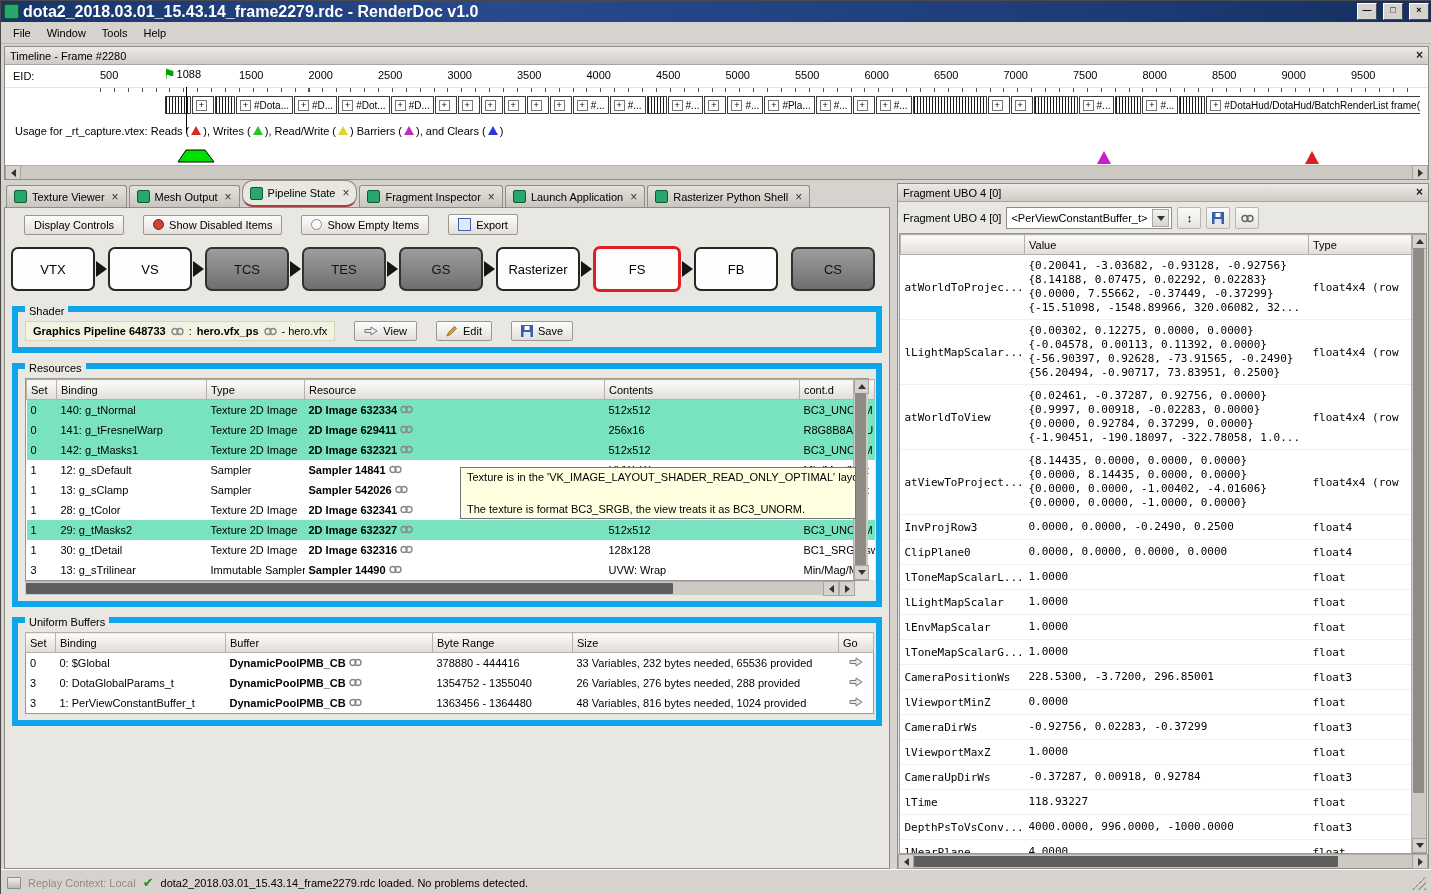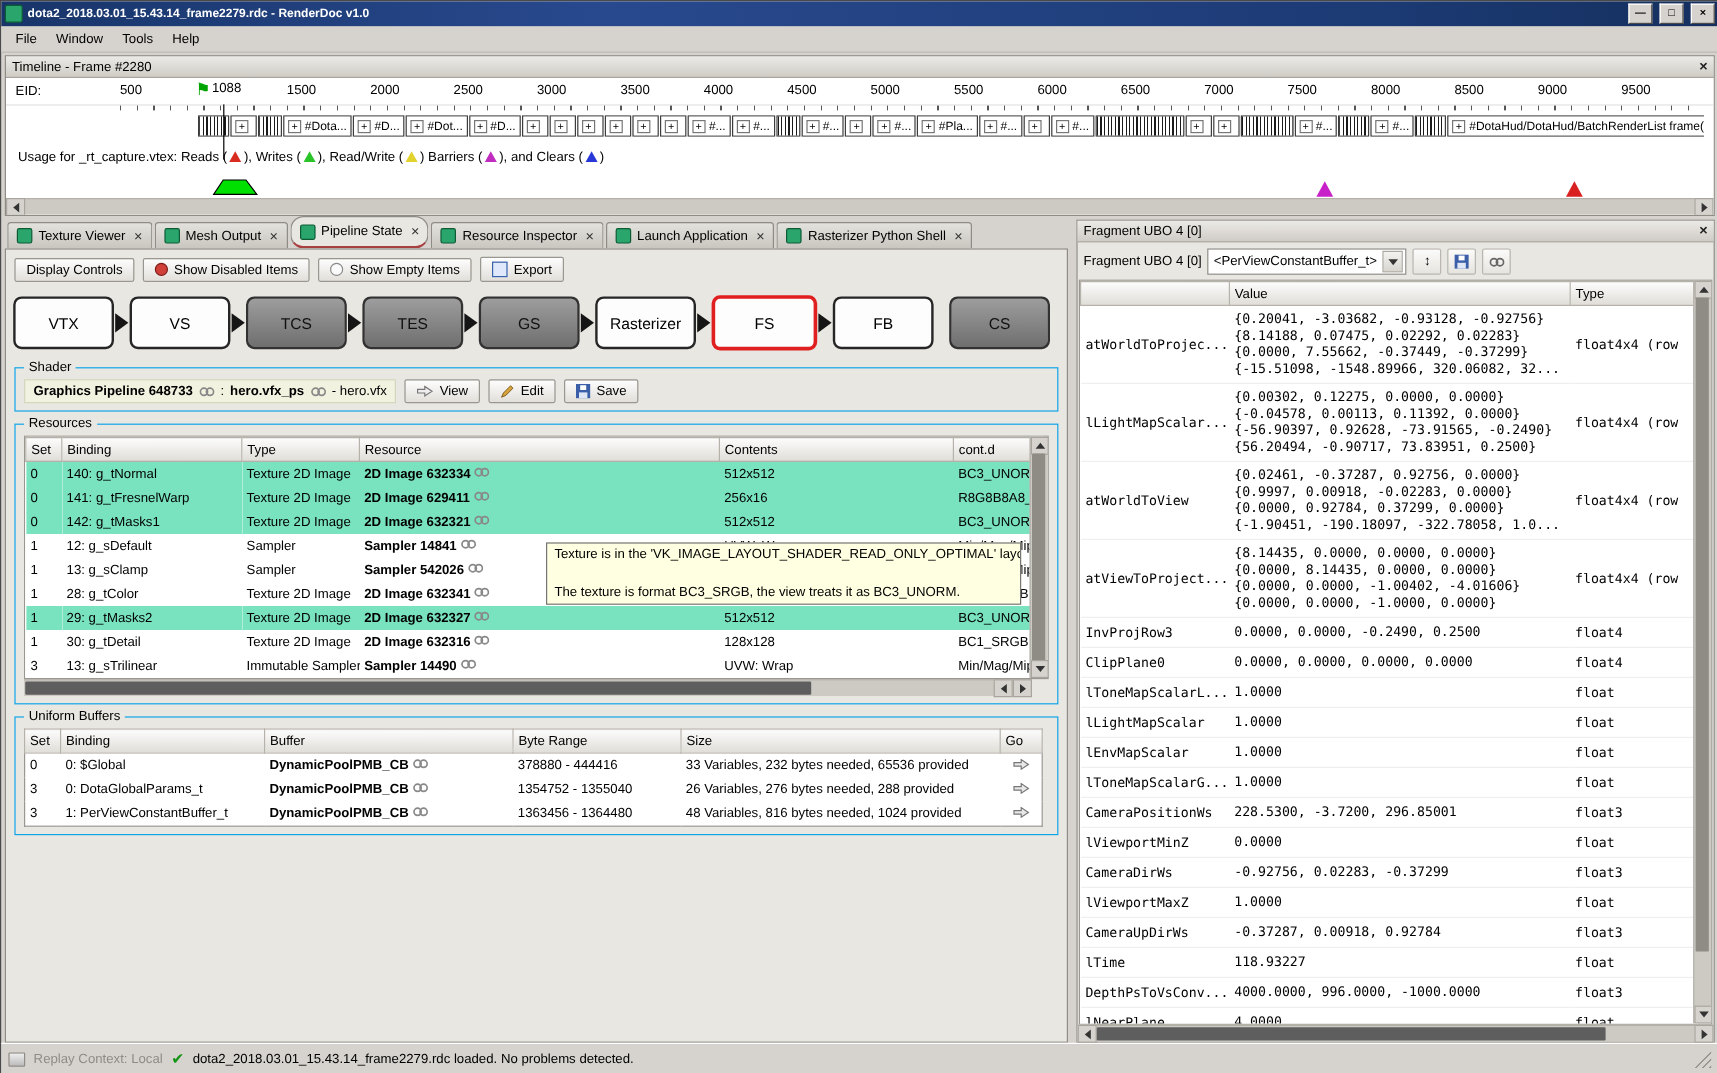--- a/index.html
+++ b/index.html
@@ -2,21 +2,21 @@
 <html><head>
 <meta charset="utf-8">
 <style>
   html,body{margin:0;padding:0;background:#8a8a8a;}
   body{font-family:"Liberation Sans","DejaVu Sans",sans-serif;font-size:11px;color:#000;}
   .window{width:1431px;height:894px;background:#d6d3ce;border:1px solid #4a4a4a;display:flex;flex-direction:column;overflow:hidden;position:relative;}
 
   
   .titlebar{height:21px;flex:0 0 21px;background:linear-gradient(90deg,#18356a,#28498e 35%,#1c3a74 80%,#15305f);display:flex;align-items:center;padding:0 3px;gap:4px;}
   .app-icon{width:13px;height:13px;background:#2aa56b;border:1px solid #0d5c36;border-radius:2px;flex:0 0 13px;}
-  .titlebar .title{color:#fff;font-weight:bold;font-size:10px;flex:1;white-space:nowrap;overflow:hidden;}
+  .titlebar .title{color:#fff;font-weight:bold;font-size:16px;flex:1;white-space:nowrap;overflow:hidden;}
   .winbtn{width:18px;height:15px;background:#d6d3ce;border:1px solid;border-color:#fff #4a4a4a #4a4a4a #fff;font-size:9px;line-height:13px;text-align:center;font-weight:bold;margin-left:2px;cursor:default;}
 
   
   .menubar{height:21px;flex:0 0 21px;display:flex;align-items:center;padding-left:4px;background:#d6d3ce;border-bottom:1px solid #bdbab4;}
   .menu-item{padding:3px 8px;}
 
   
   .timeline{margin:2px 3px 3px 3px;border:1px solid #8f8c86;background:#d6d3ce;}
   .dock-header{height:17px;background:linear-gradient(#eceae6,#cfccc6);display:flex;align-items:center;justify-content:space-between;padding:0 5px;border-bottom:1px solid #a9a59e;}
   .dock-title{font-size:11px;}
@@ -58,35 +58,35 @@
   .left-col{width:886px;flex:0 0 886px;display:flex;flex-direction:column;min-height:0;}
   .splitter{width:7px;flex:0 0 7px;}
   .tabbar{height:24px;flex:0 0 24px;display:flex;align-items:flex-end;gap:2px;padding-left:2px;}
   .tab{display:flex;align-items:center;gap:5px;height:21px;padding:0 7px;background:linear-gradient(#e4e2dd,#c9c6c0);border:1px solid #8f8c86;border-bottom:none;border-radius:3px 3px 0 0;}
   .tab.active{height:24px;background:#e9e7e2;border-bottom:2px solid #a84040;border-radius:11px;}
   .tab-icon{width:11px;height:11px;background:#2aa56b;border:1px solid #0d5c36;border-radius:2px;flex:0 0 11px;}
   .tab-close{color:#333;font-size:12px;margin-left:2px;line-height:10px;}
   .pane-body{flex:1;background:#e9e7e2;border:1px solid #8f8c86;min-height:0;overflow:hidden;display:flex;flex-direction:column;}
 
   .ps-toolbar{display:flex;gap:7px;padding:6px 7px 4px 7px;align-items:center;}
-  .btn{display:inline-flex;align-items:center;gap:5px;padding:3px 9px;background:linear-gradient(#fdfdfd,#e2dfda);border:1px solid #9a9690;border-radius:2px;cursor:default;}
+  .btn{display:inline-flex;align-items:center;gap:5px;padding:3px 9px;background:linear-gradient(#fdfdfd,#e2dfda);border:1px solid #9a9690;border-radius:2px;cursor:default;margin-left:12px;}
   .dot-red{width:9px;height:9px;border-radius:50%;background:#d04038;border:1px solid #7c1e1a;}
   .dot-gray{width:9px;height:9px;border-radius:50%;background:#fbfbfb;border:1px solid #8a8a8a;}
   .icon-export{width:11px;height:11px;border:1px solid #3a62a8;background:#dfe9fb;}
 
   .flow{display:flex;align-items:center;padding:7px 6px 6px 6px;}
   .stage-wrap{display:flex;align-items:center;}
   .flow .stage-wrap:first-child .arrow{display:none;}
   .stage-wrap.standalone .arrow{visibility:hidden;}
   .arrow{width:0;height:0;border-top:8px solid transparent;border-bottom:8px solid transparent;border-left:11px solid #151515;margin:0 1px;}
   .stage{width:80px;height:40px;border:2px solid #262626;border-radius:7px;background:#fdfdfd;display:flex;align-items:center;justify-content:center;font-size:13px;}
   .stage-wrap.disabled .stage,.stage-wrap.standalone .stage{background:linear-gradient(#9d9d9d,#6f6f6f);color:#111;border-color:#323232;}
   .stage-wrap.selected .stage{border:3px solid #e02020;width:82px;}
 
-  .groupbox{border:1px solid #0ea5e9;margin:8px 7px 2px 7px;position:relative;padding:9px 7px 6px 7px;background:#e9e7e2;}
+  .groupbox{border:6px solid #0ea5e9;margin:8px 7px 2px 7px;position:relative;padding:9px 7px 6px 7px;background:#e9e7e2;}
   .gb-title{position:absolute;top:-7px;left:7px;background:#e9e7e2;padding:0 4px;}
 
   .shader-row{display:flex;align-items:center;gap:7px;}
   .shader-label{background:#f1f2df;border:1px solid #d5d6be;padding:3px 7px;display:flex;align-items:center;gap:5px;white-space:nowrap;}
   .link-icon{flex:0 0 auto;}
 
   .grid{border-collapse:collapse;table-layout:fixed;background:#fff;font-size:11px;}
   .grid th{background:linear-gradient(#fcfcfc,#e0ddd7);border:1px solid #b6b2aa;font-weight:normal;text-align:left;padding:2px 4px;height:15px;white-space:nowrap;overflow:hidden;}
   .grid td{padding:2px 4px;height:16px;white-space:nowrap;overflow:hidden;vertical-align:middle;}
   tr.hl td{background:#79e2be;}
@@ -349,21 +349,21 @@
             <span>Mesh Output</span>
             <span class="tab-close">×</span>
           </div>
           <div class="tab active">
             <span class="tab-icon"></span>
             <span>Pipeline State</span>
             <span class="tab-close">×</span>
           </div>
           <div class="tab">
             <span class="tab-icon"></span>
-            <span>Resource Inspector</span>
+            <span>Fragment Inspector</span>
             <span class="tab-close">×</span>
           </div>
           <div class="tab">
             <span class="tab-icon"></span>
             <span>Launch Application</span>
             <span class="tab-close">×</span>
           </div>
           <div class="tab">
             <span class="tab-icon"></span>
             <span>Rasterizer Python Shell</span>

